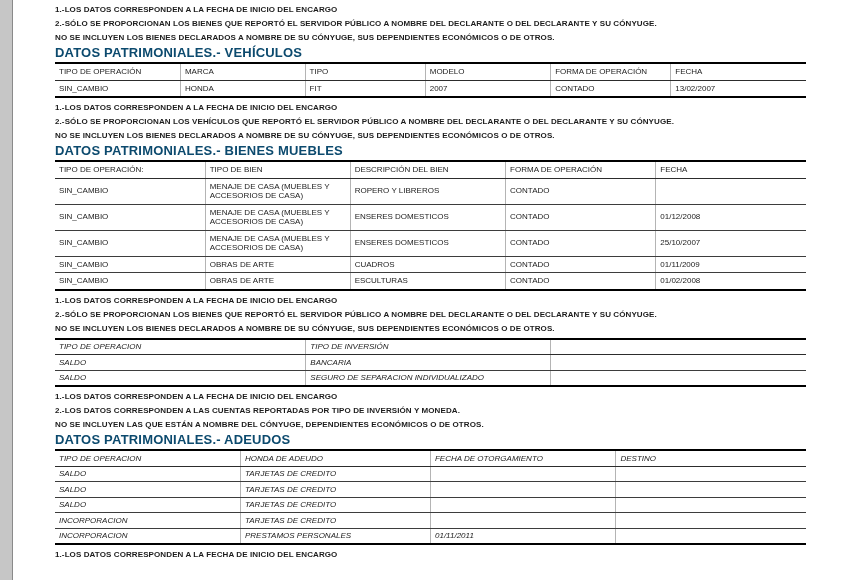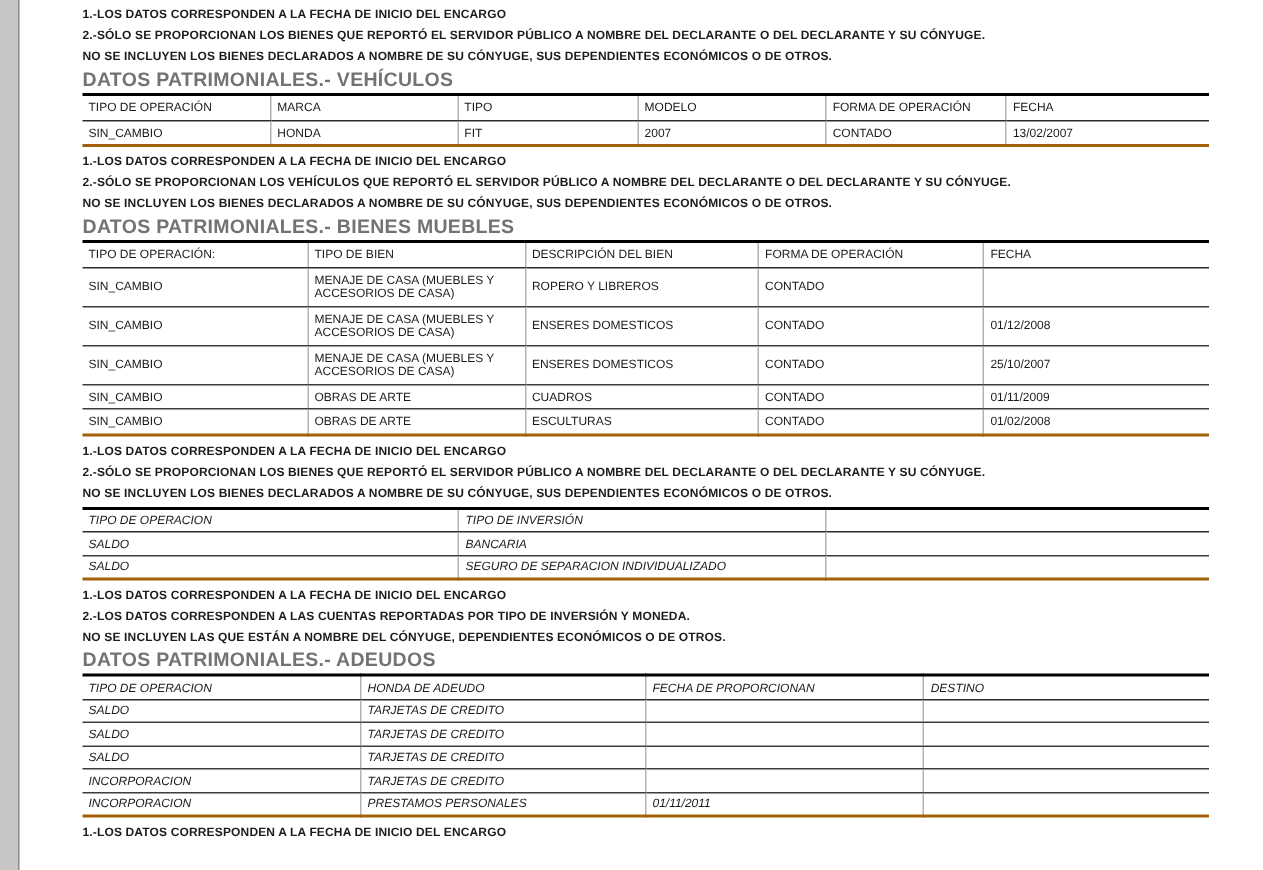--- a/index.html
+++ b/index.html
@@ -16,33 +16,33 @@
     overflow: hidden;
   }
   .content { padding: 3px 36px 0 42px; }
 
   .notes p {
     margin: 0; font-size: 8px; font-weight: bold;
     line-height: 14px; color: #1c1c1c; letter-spacing: 0.1px;
     white-space: nowrap;
   }
   h2.section {
-    margin: 0; font-size: 13px; font-weight: bold; color: #737373;
+    margin: 0; font-size: 13px; font-weight: bold; color: #0c4a6e;
     letter-spacing: 0.2px;
   }
   .mt-sec { margin-top: 9px; }
   .mt-sec2 { margin-top: 8px; }
   .mt-sec3 { margin-top: 5px; }
   .mt-sec4 { margin-top: 11px; }
   .mt-table { margin-top: 2px; }
   .mt-notes { margin-top: 3px; }
 
   table {
     width: 100%; border-collapse: collapse; table-layout: fixed;
-    border-top: 2px solid #000; border-bottom: 2px solid #a16207;
+    border-top: 2px solid #000; border-bottom: 2px solid #000000;
   }
   th, td {
     font-size: 8px; font-weight: normal; color: #1b1b1b;
     text-align: left; vertical-align: middle;
     padding: 3px 6px 3px 4px; line-height: 9.5px;
     border-bottom: 1px solid #3d3d3d;
     border-left: 1px solid #b4b4b4;
     overflow: hidden;
   }
   th:first-child, td:first-child { border-left: none; }
@@ -200,21 +200,21 @@
         <colgroup>
           <col style="width:24.7%">
             <col style="width:25.3%">
             <col style="width:24.7%">
             <col style="width:25.3%">
         </colgroup>
         <thead>
           <tr>
             <th>TIPO DE OPERACION</th>
             <th>HONDA DE ADEUDO</th>
-            <th>FECHA DE PROPORCIONAN</th>
+            <th>FECHA DE OTORGAMIENTO</th>
             <th>DESTINO</th>
           </tr>
         </thead>
         <tbody>
           <tr>
             <td>SALDO</td>
             <td>TARJETAS DE CREDITO</td>
             <td></td>
             <td></td>
           </tr>

